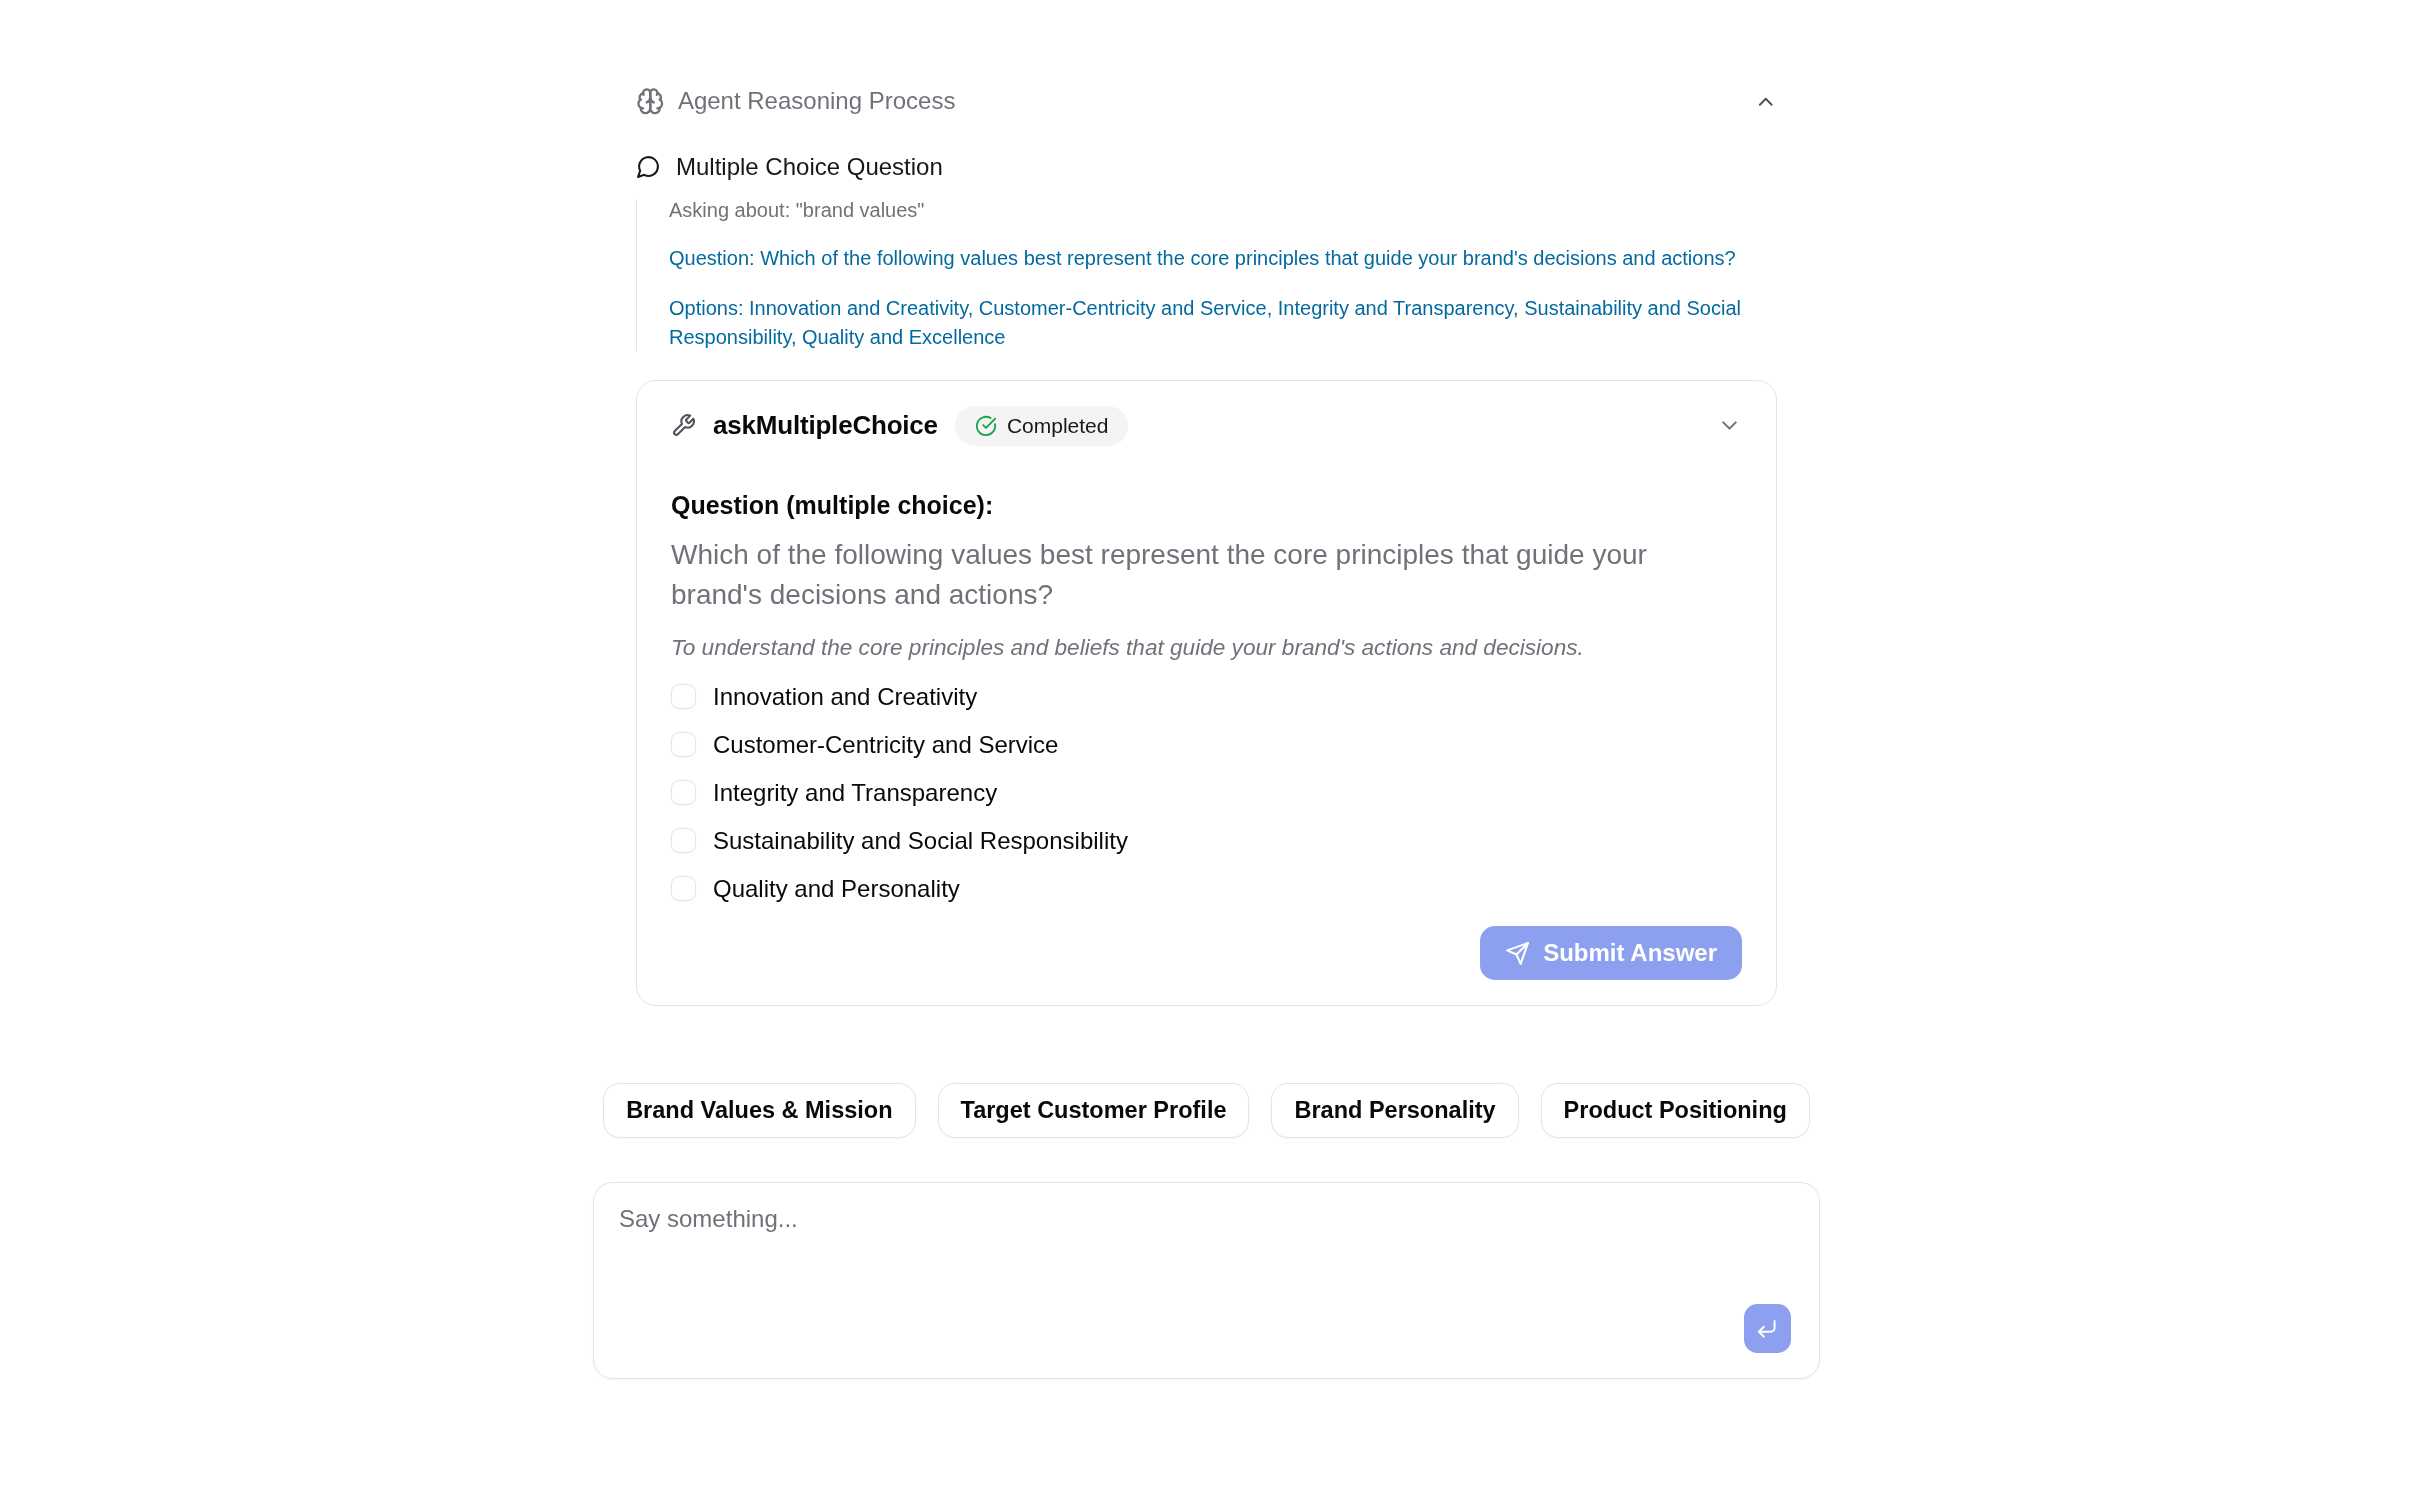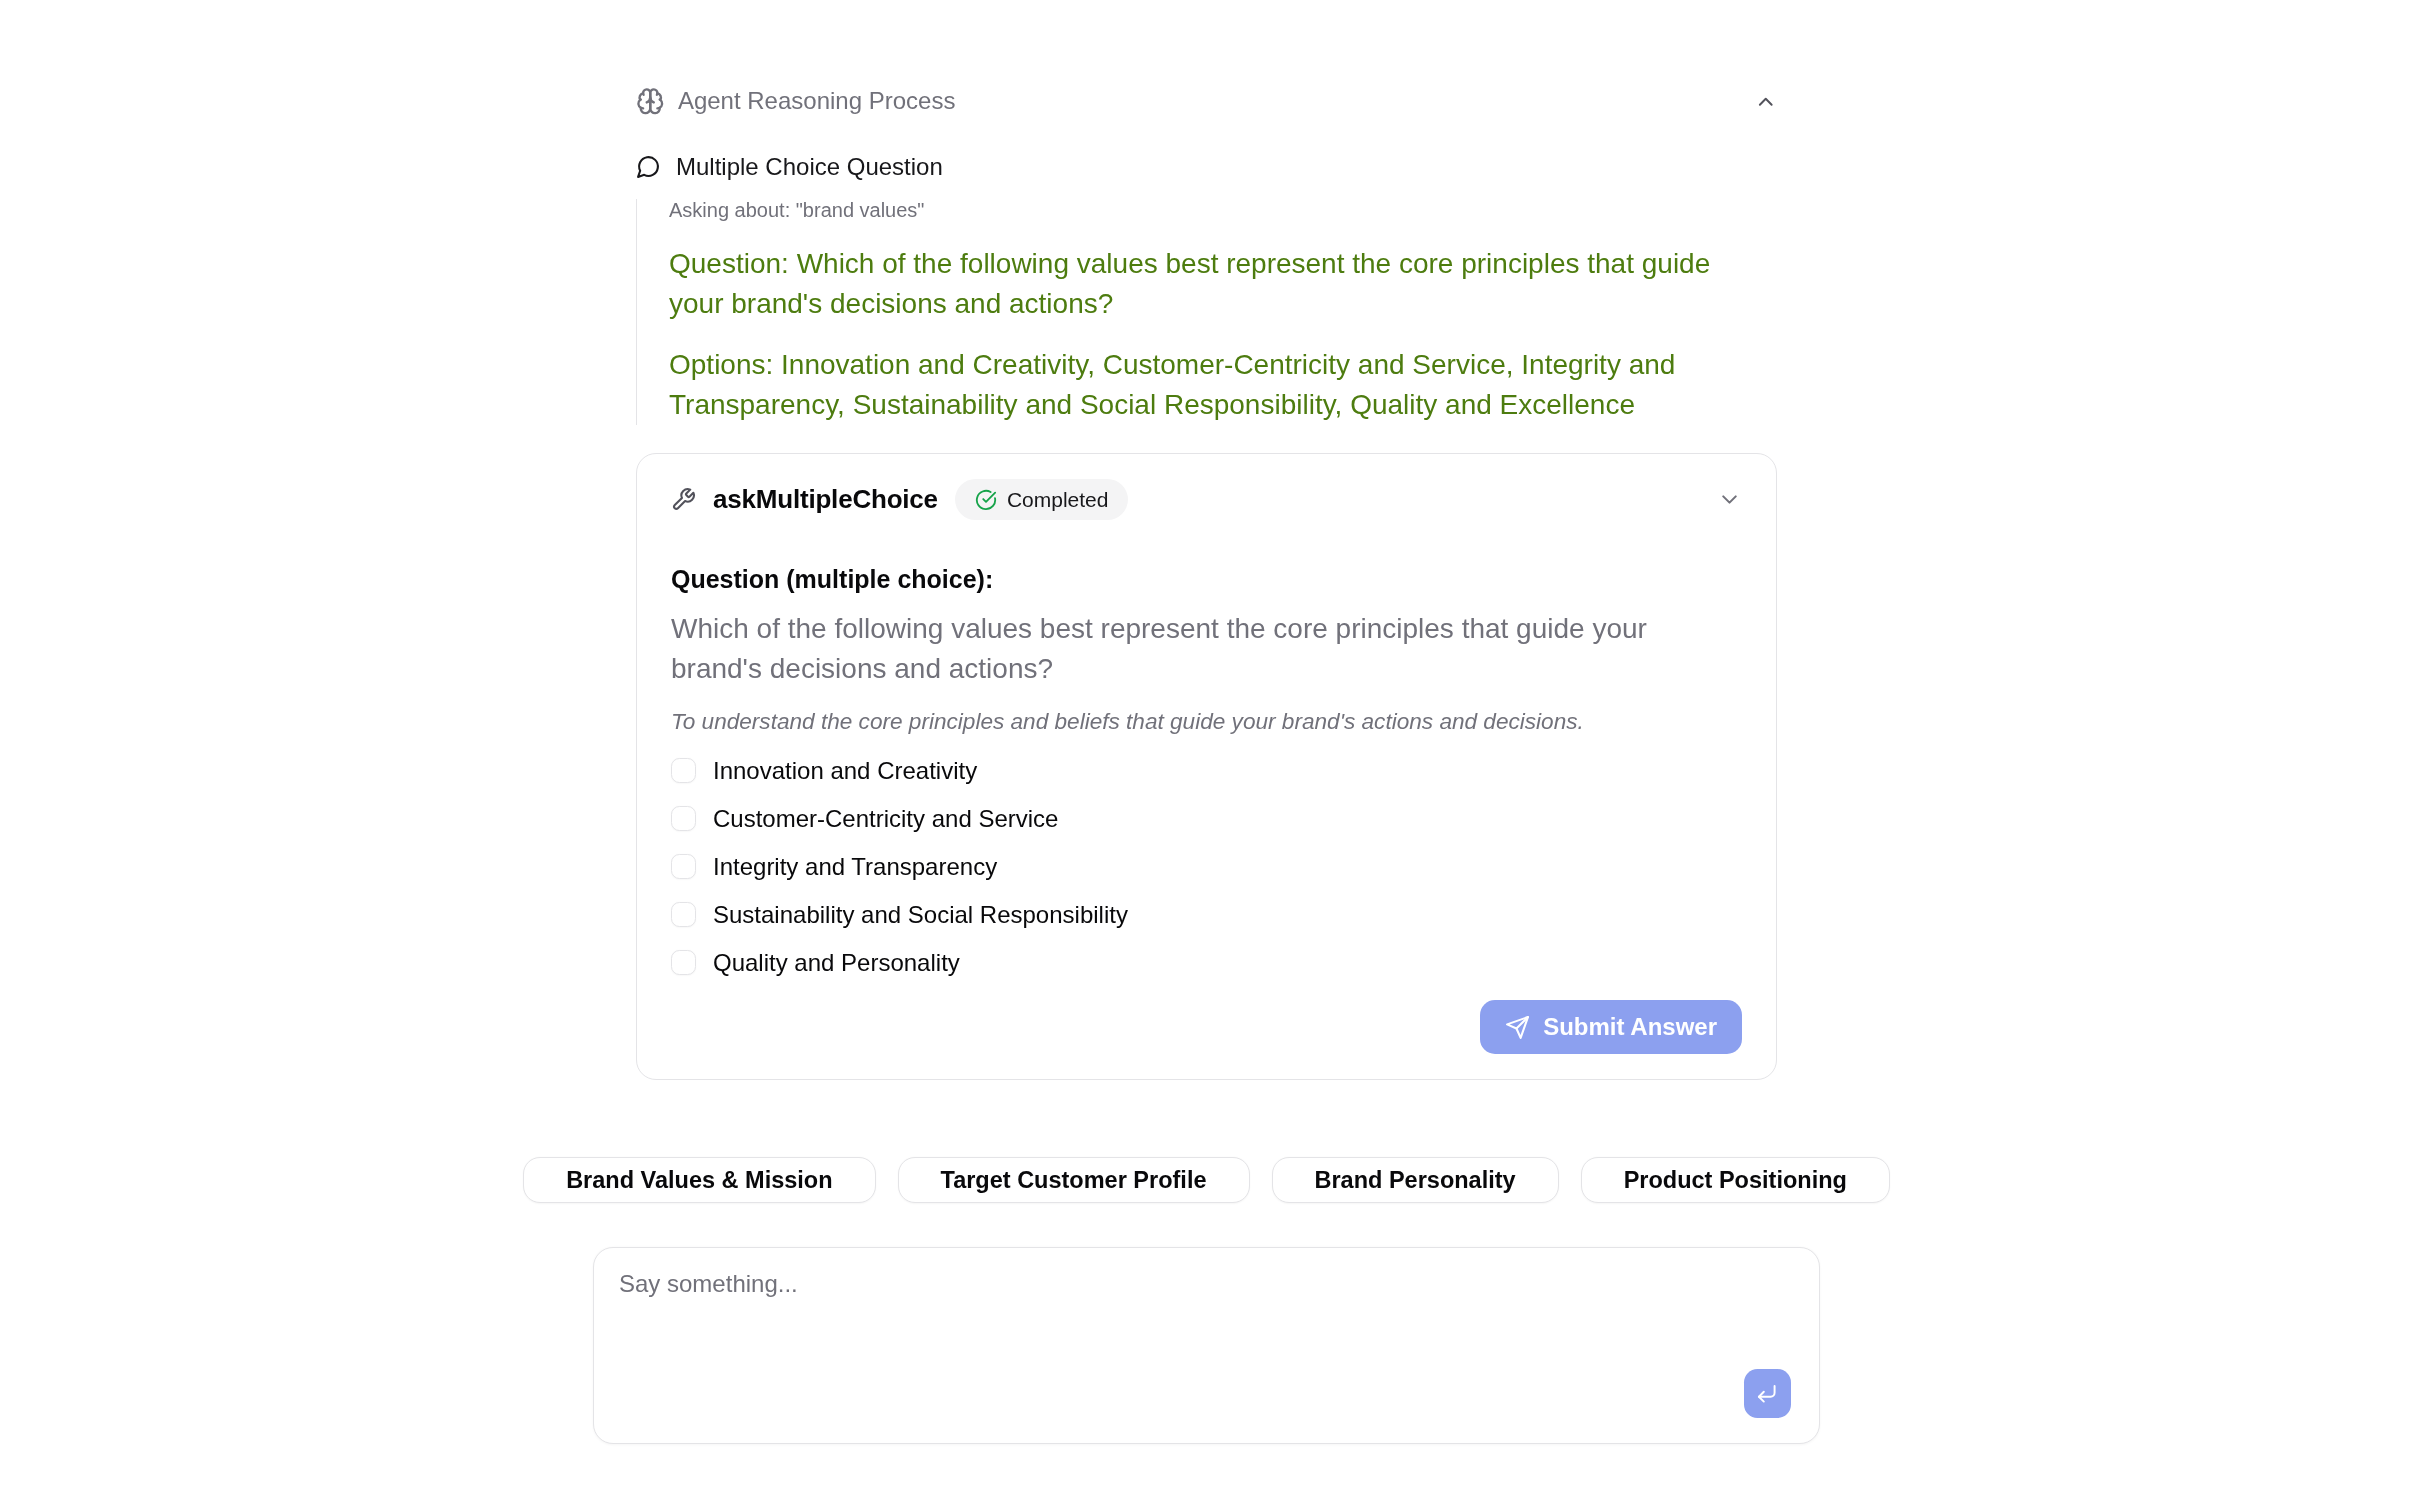--- a/index.html
+++ b/index.html
@@ -19,21 +19,21 @@
   .reasoning-header .title { font-size: 24px; }
   .icon { display: inline-flex; align-items: center; justify-content: center; flex: 0 0 auto; }
   .icon svg { display: block; }
   .chev-top { margin-left: auto; color: #52525b; cursor: pointer; }
 
   
   .step-header { display: flex; align-items: center; gap: 15px; margin-top: 37px; color: #18181b; }
   .step-header .title { font-size: 24px; font-weight: 500; }
   .step-body { margin-top: 18.4px; border-left: 1.7px solid #e4e4e7; padding-left: 32px; }
   .asking { font-size: 20px; color: #71717a; }
-  .r-p { font-size: 28px; line-height: 1.42; color: #4d7c0f; margin-top: 22px; max-width: 1081px; }
+  .r-p { font-size: 20px; line-height: 1.42; color: #0369a1; margin-top: 22px; max-width: 1081px; }
 
   
   .tool-card {
     margin-top: 28.5px;
     border: 1.3px solid #e4e4e7;
     border-radius: 20px;
     background: #fff;
     padding: 25px 34px;
   }
   .card-header { display: flex; align-items: center; gap: 17px; }
@@ -67,21 +67,21 @@
     background: #8ca0ef; color: #fff;
     border: none; border-radius: 15px;
     font-family: inherit; font-size: 24px; font-weight: 600;
     cursor: pointer;
   }
 
   
   .chips { margin-top: 77px; display: flex; justify-content: center; gap: 22px; }
   .chip {
     display: inline-flex; align-items: center;
-    height: 46px; padding: 0 42px;
+    height: 55px; padding: 0 22px;
     background: #fff; border: 1.3px solid #e4e4e7; border-radius: 17px;
     font-family: inherit; font-size: 23.5px; font-weight: 600; color: #09090b;
     box-shadow: 0 0.8px 1.7px rgba(0,0,0,0.04);
     cursor: pointer; white-space: nowrap;
   }
 
   
   .composer {
     position: relative;
     margin-top: 44px;

